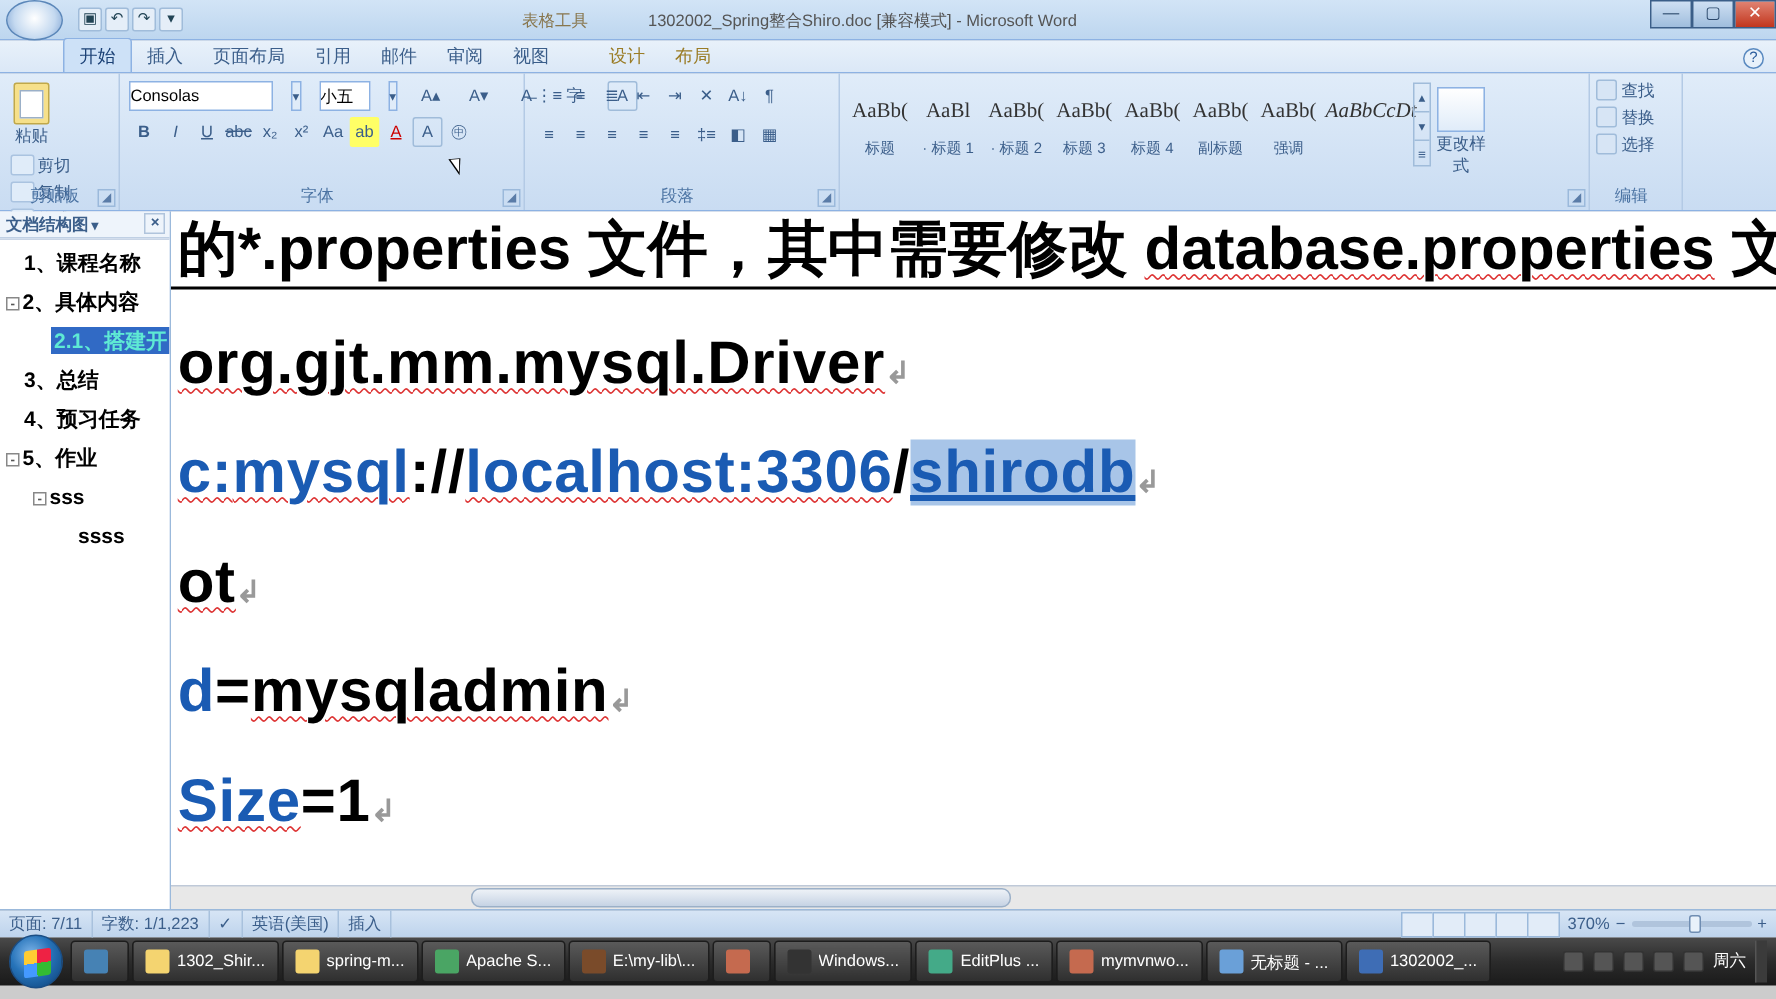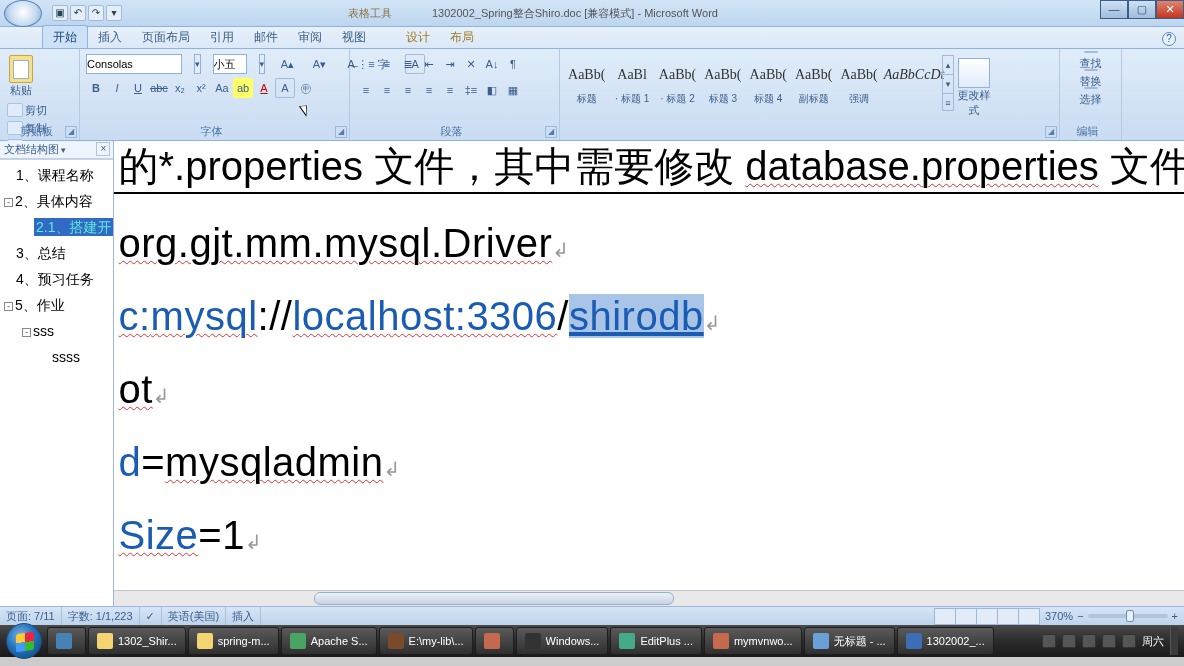--- a/index.html
+++ b/index.html
@@ -46,25 +46,25 @@
 
 .styles { width: 430px; display: flex; align-items: flex-start; padding-top: 4px; }
 .stylebox { width: 58px; height: 56px; border: 1px solid transparent; margin: 0 1px; text-align: center; padding-top: 2px; }
 .stylebox .prev { font-family: "Times New Roman"; font-size: 14px; height: 34px; line-height: 34px; color: #333; }
 .stylebox .prev.ccdd { font-style: italic; }
 .stylebox .sl { font-size: 10px; color: #3b5e8a; }
 .changestyle { width: 54px; padding-top: 3px; text-align: center; }
 .changestyle .csicon { width: 32px; height: 30px; margin: 0 auto; background: linear-gradient(#fff,#e0ecf9); border: 1px solid #8db2e3; }
 
 .edit { width: 62px; padding: 2px 4px; }
-.edit .erow { display: flex; align-items: center; gap: 3px; height: 18px; font-size: 11px; flex-direction: column; }
+.edit .erow { display: flex; align-items: center; gap: 3px; height: 18px; font-size: 11px; }
 .edit .eicon { width: 14px; height: 14px; background: #d7e5f5; border: 1px solid #a0bcda; border-radius: 2px; }
 
 
-.main { display: flex; height: 465px; }
+.main { display: flex; height: 465px; font-weight: bold; }
 .navpane { width: 160px; background: #e9f0f8; border-right: 1px solid #9bb9db; display: flex; flex-direction: column; font-size: 12px; }
 .navpane .hdr { height: 18px; background: #eef4fb; border-bottom: 1px solid #c0d0e4; display: flex; align-items: center; padding: 0 4px; font-size: 11px; color: #3b5e8a; position: relative; }
 .navpane .hdr .x { position: absolute; right: 3px; top: 1px; width: 14px; height: 14px; text-align: center; line-height: 12px; border: 1px solid #b0c4dc; font-size: 10px; }
 .tree { flex: 1; background: #fff; padding: 2px 0 0 4px; font-size: 14px; line-height: 26px; color: #000; overflow: hidden; border-top: 1px solid #c9d5e6; }
 .tree .node { white-space: nowrap; }
 .tree .sq { display:inline-block; width:9px; height:9px; border:1px solid #888; text-align:center; line-height:7px; font-size:9px; color:#555; margin-right:2px; vertical-align: middle; }
 .tree .sel { background: #316ac5; color: #5eead4; padding: 1px 2px; }
 
 
 .docwrap { flex: 1; display: flex; flex-direction: column; background: #fff; position: relative; }

